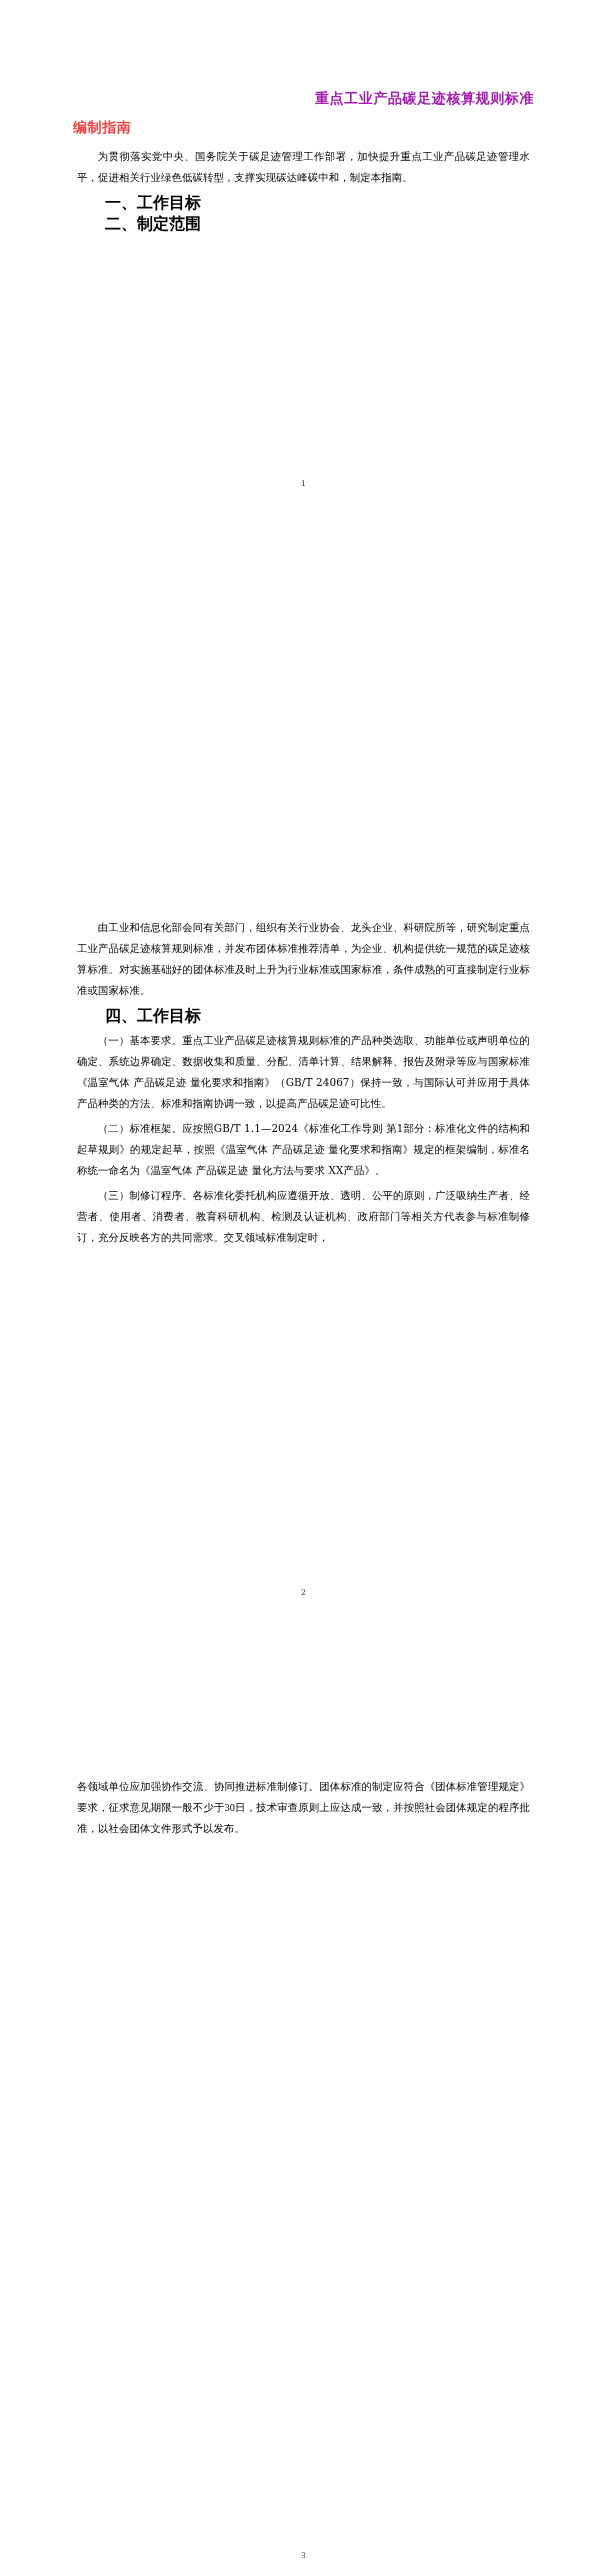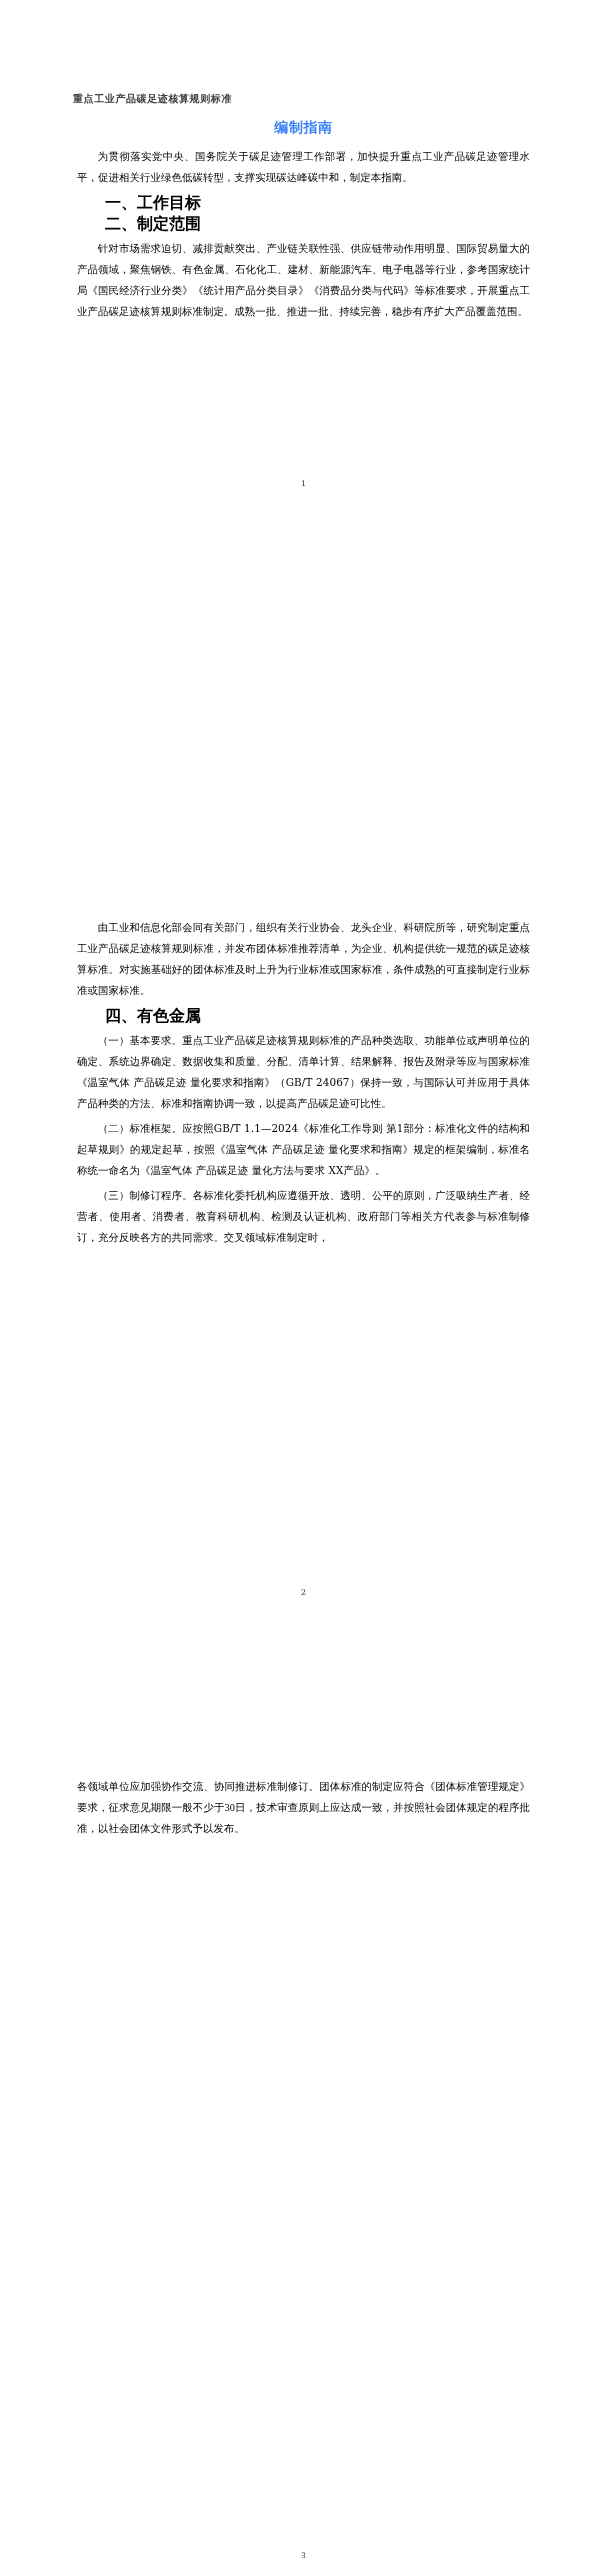--- a/index.html
+++ b/index.html
@@ -21,36 +21,36 @@
     box-sizing: border-box;
     padding: 0 73px;
     position: relative;
     background: #ffffff;
   }
   .page-1 { height: 859px; padding-top: 84px; }
   .page-2 { height: 859px; padding-top: 54px; }
   .page-3 { height: 859px; padding-top: 54px; font-family: Liberation Serif, serif; }
 
   .title {
-    text-align: left;
-    font-size: 10px;
+    text-align: right;
+    font-size: 14px;
     font-weight: bold;
     letter-spacing: 0.6px;
     line-height: 29px;
-    color: #404040;
+    color: #a21caf;
     font-family: "DejaVu Serif", "Liberation Serif", serif;
   }
   .title-line2 {
-    text-align: center;
+    text-align: left;
     font-size: 14px;
     font-weight: bold;
     letter-spacing: 0.6px;
     line-height: 29px;
     margin-bottom: 3px;
-    color: #3b82f6;
+    color: #ef4444;
   }
   p.para {
     font-size: 10.4px;
     line-height: 21px;
     text-indent: 2em;
     margin: 4px;
     color: #000;
     text-align: justify;
     text-justify: inter-ideograph;
     letter-spacing: 0.1px;
@@ -81,28 +81,27 @@
 
 <div class="doc">
 
   <div class="page page-1">
     <div class="title">重点工业产品碳足迹核算规则标准</div>
     <div class="title-line2">编制指南</div>
 
     <p class="para">为贯彻落实党中央、国务院关于碳足迹管理工作部署，加快提升重点工业产品碳足迹管理水平，促进相关行业绿色低碳转型，支撑实现碳达峰碳中和，制定本指南。</p>
     <p class="heading">一、工作目标</p>
     <p class="heading">二、制定范围</p>
-    <p class="para">针对市场需求迫切、减排贡献突出、产业链关联性强、供应链带动作用明显、国际贸易量大的产品领域，聚焦钢铁、有色金属、石化化工、建材、新能源汽车、电子电器等行业，参考国家统计局《国民经济行业分类》《统计用产品分类目录》《消费品分类与代码》等标准要求，开展重点工业产品碳足迹核算规则标准制定。成熟一批、推进一批、持续完善，稳步有序扩大产品覆盖范围。</p>
 
     <div class="page-number pg1num">1</div>
   </div>
 
   <div class="page page-2">
     <p class="para">由工业和信息化部会同有关部门，组织有关行业协会、龙头企业、科研院所等，研究制定重点工业产品碳足迹核算规则标准，并发布团体标准推荐清单，为企业、机构提供统一规范的碳足迹核算标准。对实施基础好的团体标准及时上升为行业标准或国家标准，条件成熟的可直接制定行业标准或国家标准。</p>
-    <p class="heading">四、有色金属</p>
+    <p class="heading">四、工作目标</p>
     <p class="para">（一）基本要求。重点工业产品碳足迹核算规则标准的产品种类选取、功能单位或声明单位的确定、系统边界确定、数据收集和质量、分配、清单计算、结果解释、报告及附录等应与国家标准《温室气体 产品碳足迹 量化要求和指南》（GB/T 24067）保持一致，与国际认可并应用于具体产品种类的方法、标准和指南协调一致，以提高产品碳足迹可比性。</p>
     <p class="para">（二）标准框架。应按照GB/T 1.1—2024《标准化工作导则 第1部分：标准化文件的结构和起草规则》的规定起草，按照《温室气体 产品碳足迹 量化要求和指南》规定的框架编制，标准名称统一命名为《温室气体 产品碳足迹 量化方法与要求 XX产品》。</p>
     <p class="para">（三）制修订程序。各标准化委托机构应遵循开放、透明、公平的原则，广泛吸纳生产者、经营者、使用者、消费者、教育科研机构、检测及认证机构、政府部门等相关方代表参与标准制修订，充分反映各方的共同需求。交叉领域标准制定时，</p>
 
     <div class="page-number pg2num">2</div>
   </div>
 
   <div class="page page-3">
     <p class="para" style="text-indent:0;">各领域单位应加强协作交流、协同推进标准制修订。团体标准的制定应符合《团体标准管理规定》要求，征求意见期限一般不少于30日，技术审查原则上应达成一致，并按照社会团体规定的程序批准，以社会团体文件形式予以发布。</p>
 

